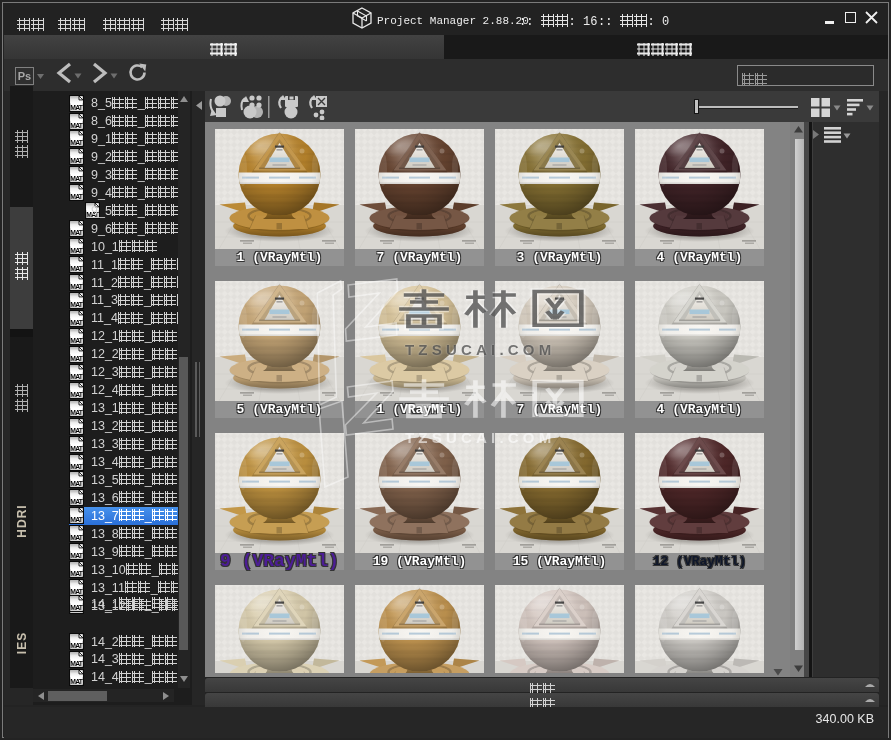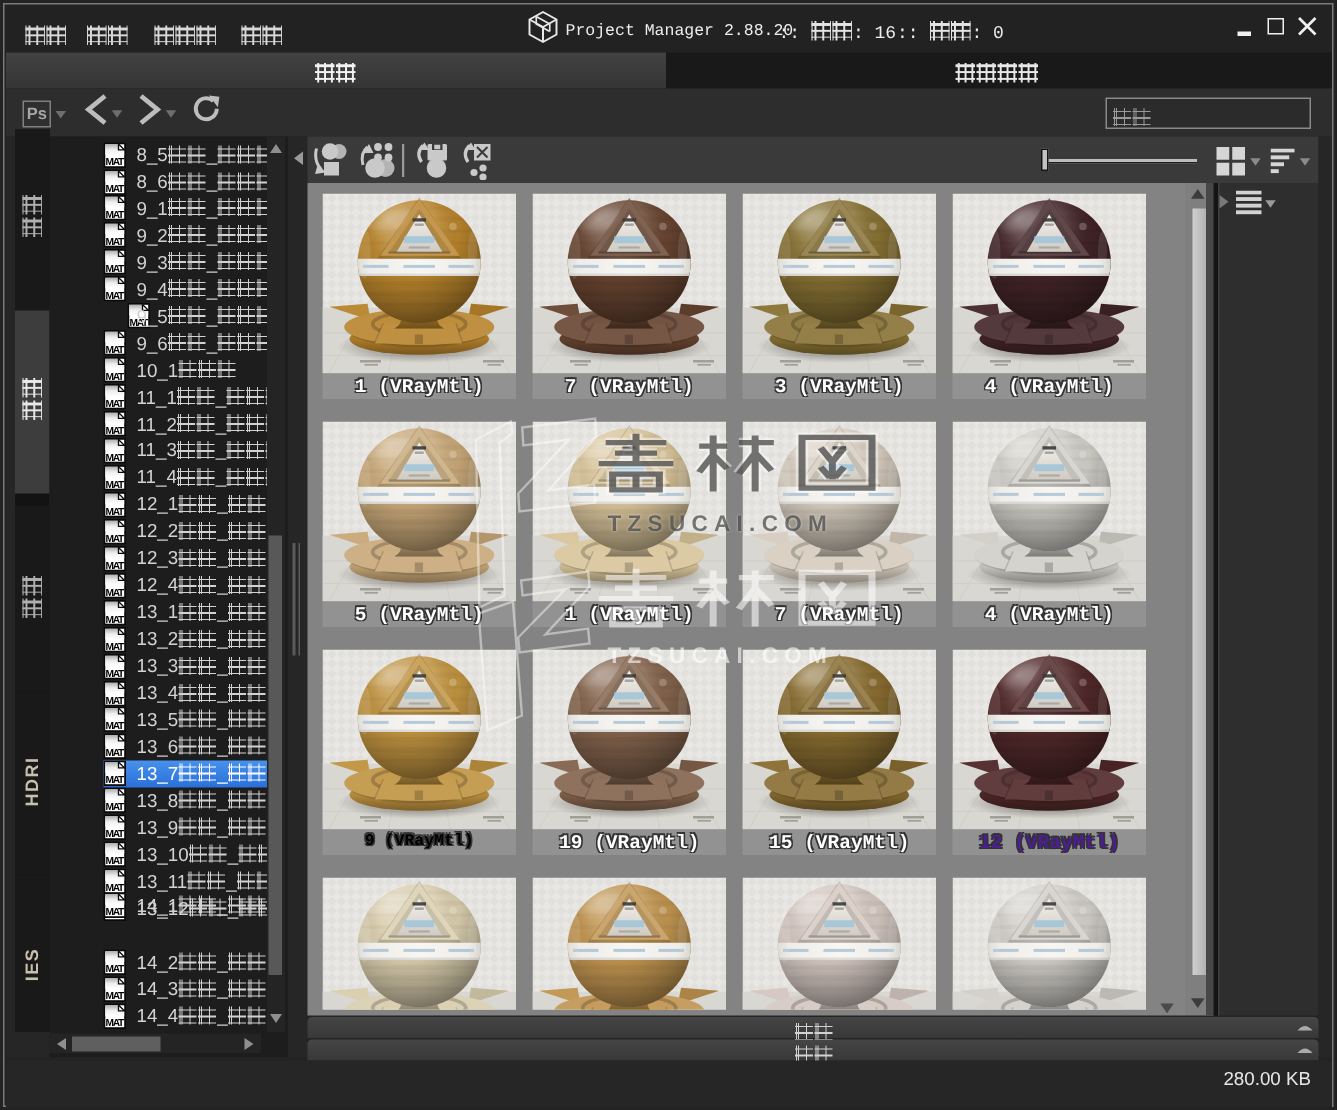--- a/index.html
+++ b/index.html
@@ -503,33 +503,33 @@
             <use href="#ball"></use>
           </svg></div>
         <div class="ab" style="left:495px;top:405px;width:129px;height:17px;background:#929292;text-align:center;font-family:'Liberation Mono',monospace;font-size:13px;font-weight:bold;color:#ffffff;line-height:17px;text-shadow:1px 1px 0 #333,-1px 1px 0 #333,1px -1px 0 #333,-1px -1px 0 #333">7 (VRayMtl)</div>
         <div class="ab" style="left:635px;top:285px;width:129px;height:120px;color:#d0cec7"><svg width="129" height="120">
             <use href="#ball"></use>
           </svg></div>
         <div class="ab" style="left:635px;top:405px;width:129px;height:17px;background:#929292;text-align:center;font-family:'Liberation Mono',monospace;font-size:13px;font-weight:bold;color:#ffffff;line-height:17px;text-shadow:1px 1px 0 #333,-1px 1px 0 #333,1px -1px 0 #333,-1px -1px 0 #333">4 (VRayMtl)</div>
         <div class="ab" style="left:215px;top:437px;width:129px;height:120px;color:#c09340"><svg width="129" height="120">
             <use href="#ball"></use>
           </svg></div>
-        <div class="ab" style="left:215px;top:557px;width:129px;height:17px;background:#929292;text-align:center;font-family:'Liberation Mono',monospace;font-size:11px;font-weight:bold;color:#000000;line-height:17px;text-shadow:1px 1px 0 #333,-1px 1px 0 #333,1px -1px 0 #333,-1px -1px 0 #333">9 (VRayMtl)</div>
+        <div class="ab" style="left:215px;top:557px;width:129px;height:17px;background:#929292;text-align:center;font-family:'Liberation Mono',monospace;font-size:18px;font-weight:bold;color:#4c1d95;line-height:17px;text-shadow:1px 1px 0 #333,-1px 1px 0 #333,1px -1px 0 #333,-1px -1px 0 #333">9 (VRayMtl)</div>
         <div class="ab" style="left:355px;top:437px;width:129px;height:120px;color:#83634c"><svg width="129" height="120">
             <use href="#ball"></use>
           </svg></div>
         <div class="ab" style="left:355px;top:557px;width:129px;height:17px;background:#929292;text-align:center;font-family:'Liberation Mono',monospace;font-size:13px;font-weight:bold;color:#ffffff;line-height:17px;text-shadow:1px 1px 0 #333,-1px 1px 0 #333,1px -1px 0 #333,-1px -1px 0 #333">19 (VRayMtl)</div>
         <div class="ab" style="left:495px;top:437px;width:129px;height:120px;color:#886c30"><svg width="129" height="120">
             <use href="#ball"></use>
           </svg></div>
         <div class="ab" style="left:495px;top:557px;width:129px;height:17px;background:#929292;text-align:center;font-family:'Liberation Mono',monospace;font-size:13px;font-weight:bold;color:#ffffff;line-height:17px;text-shadow:1px 1px 0 #333,-1px 1px 0 #333,1px -1px 0 #333,-1px -1px 0 #333">15 (VRayMtl)</div>
         <div class="ab" style="left:635px;top:437px;width:129px;height:120px;color:#502829"><svg width="129" height="120">
             <use href="#ball"></use>
           </svg></div>
-        <div class="ab" style="left:635px;top:557px;width:129px;height:17px;background:#929292;text-align:center;font-family:'Liberation Mono',monospace;font-size:13px;font-weight:bold;color:#4c1d95;line-height:17px;text-shadow:1px 1px 0 #333,-1px 1px 0 #333,1px -1px 0 #333,-1px -1px 0 #333">12 (VRayMtl)</div>
+        <div class="ab" style="left:635px;top:557px;width:129px;height:17px;background:#929292;text-align:center;font-family:'Liberation Mono',monospace;font-size:13px;font-weight:bold;color:#0f172a;line-height:17px;text-shadow:1px 1px 0 #333,-1px 1px 0 #333,1px -1px 0 #333,-1px -1px 0 #333">12 (VRayMtl)</div>
         <div class="ab" style="left:215px;top:589px;width:129px;height:120px;color:#d9cdad"><svg width="129" height="120">
             <use href="#ball"></use>
           </svg></div>
         <div class="ab" style="left:355px;top:589px;width:129px;height:120px;color:#c09450"><svg width="129" height="120">
             <use href="#ball"></use>
           </svg></div>
         <div class="ab" style="left:495px;top:589px;width:129px;height:120px;color:#d4c7c0"><svg width="129" height="120">
             <use href="#ball"></use>
           </svg></div>
         <div class="ab" style="left:635px;top:589px;width:129px;height:120px;color:#d2cfca"><svg width="129" height="120">
@@ -603,13 +603,13 @@
 <div class="ab" style="left:530px;top:679px"><span class="cj" style="--c:#d2d2d2;width:12px;height:12px"></span><span class="cj" style="--c:#d2d2d2;width:12px;height:12px"></span></div>
 <svg class="ab" style="left:864px;top:681px" width="12" height="7">
       <path d="M1 6 Q6 0 11 6 Z" fill="#aaaaaa"></path>
     </svg>
 <div class="ab" style="left:205px;top:693px;width:674px;height:13.5px;background:linear-gradient(#454545,#383838);border-radius:3px 3px 0 0"></div>
 <div class="ab" style="left:530px;top:694px"><span class="cj" style="--c:#d2d2d2;width:12px;height:12px"></span><span class="cj" style="--c:#d2d2d2;width:12px;height:12px"></span></div>
 <svg class="ab" style="left:864px;top:696px" width="12" height="7">
       <path d="M1 6 Q6 0 11 6 Z" fill="#aaaaaa"></path>
     </svg>
 <div class="ab" style="left:3.5px;top:706.5px;width:884px;height:31px;background:#262626"></div>
-<div class="ab" style="left:700px;top:712px;width:174px;text-align:right;font-size:12.5px;color:#e6e6e6">280.00 KB</div>
+<div class="ab" style="left:700px;top:712px;width:174px;text-align:right;font-size:12.5px;color:#e6e6e6">340.00 KB</div>
 </div>
 </body></html>

